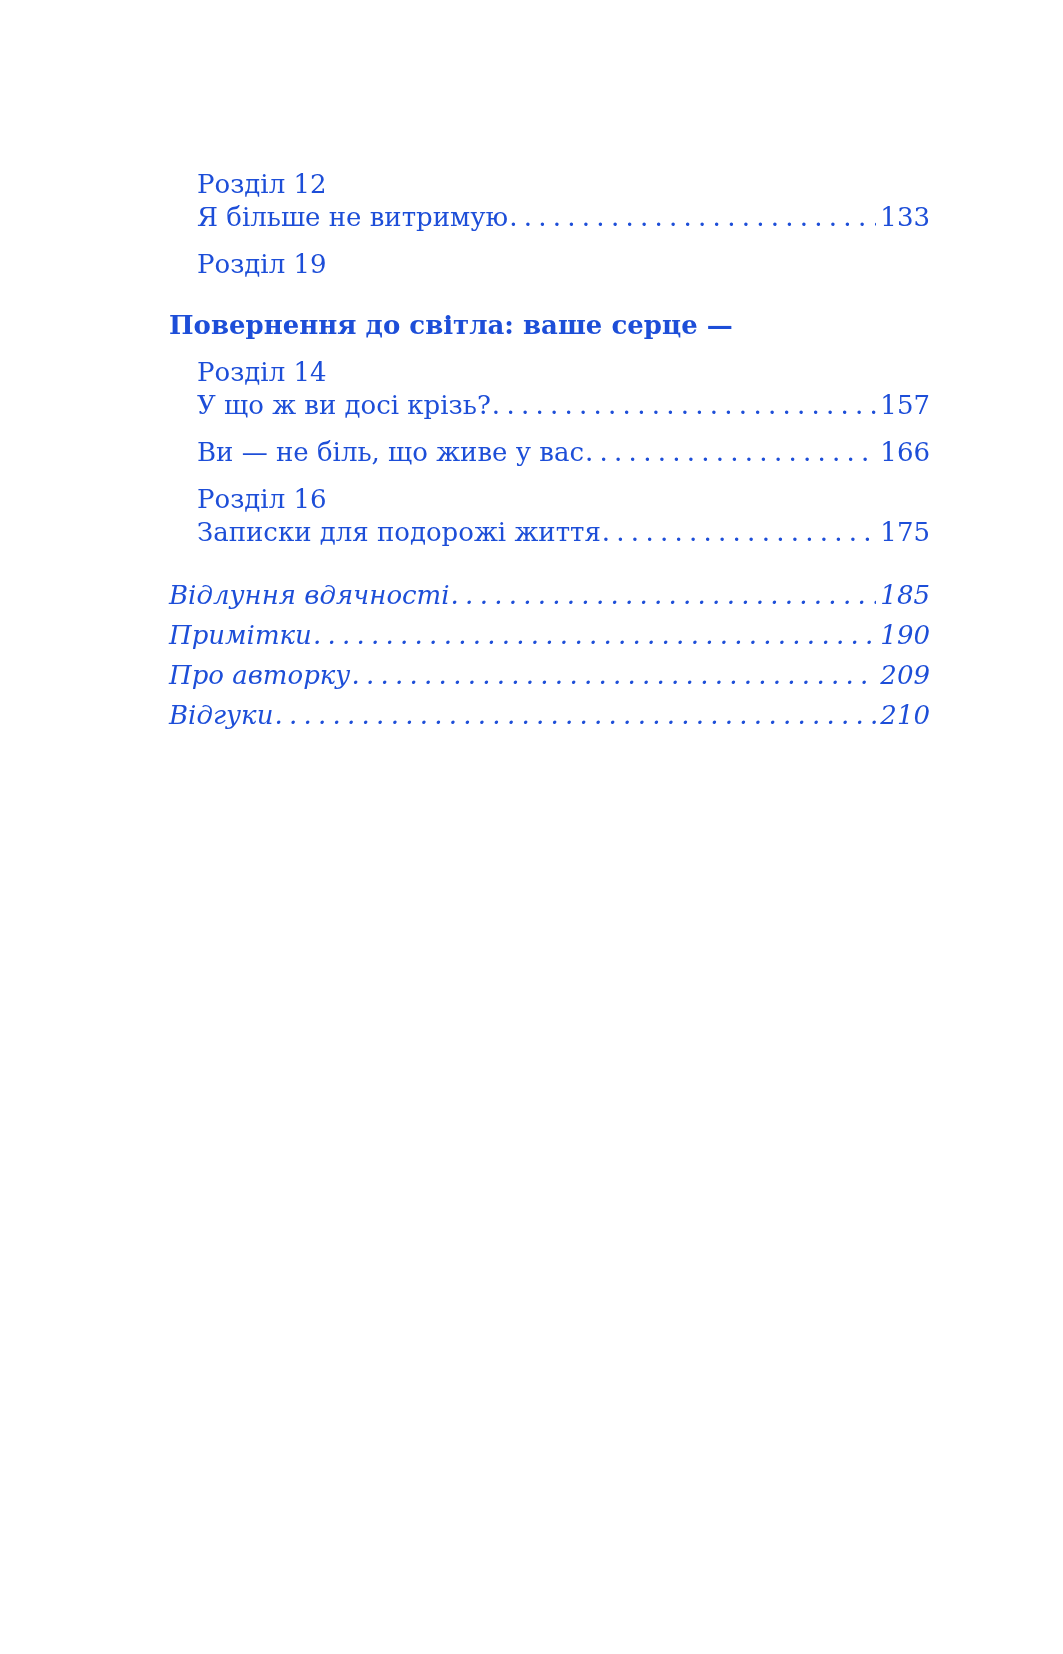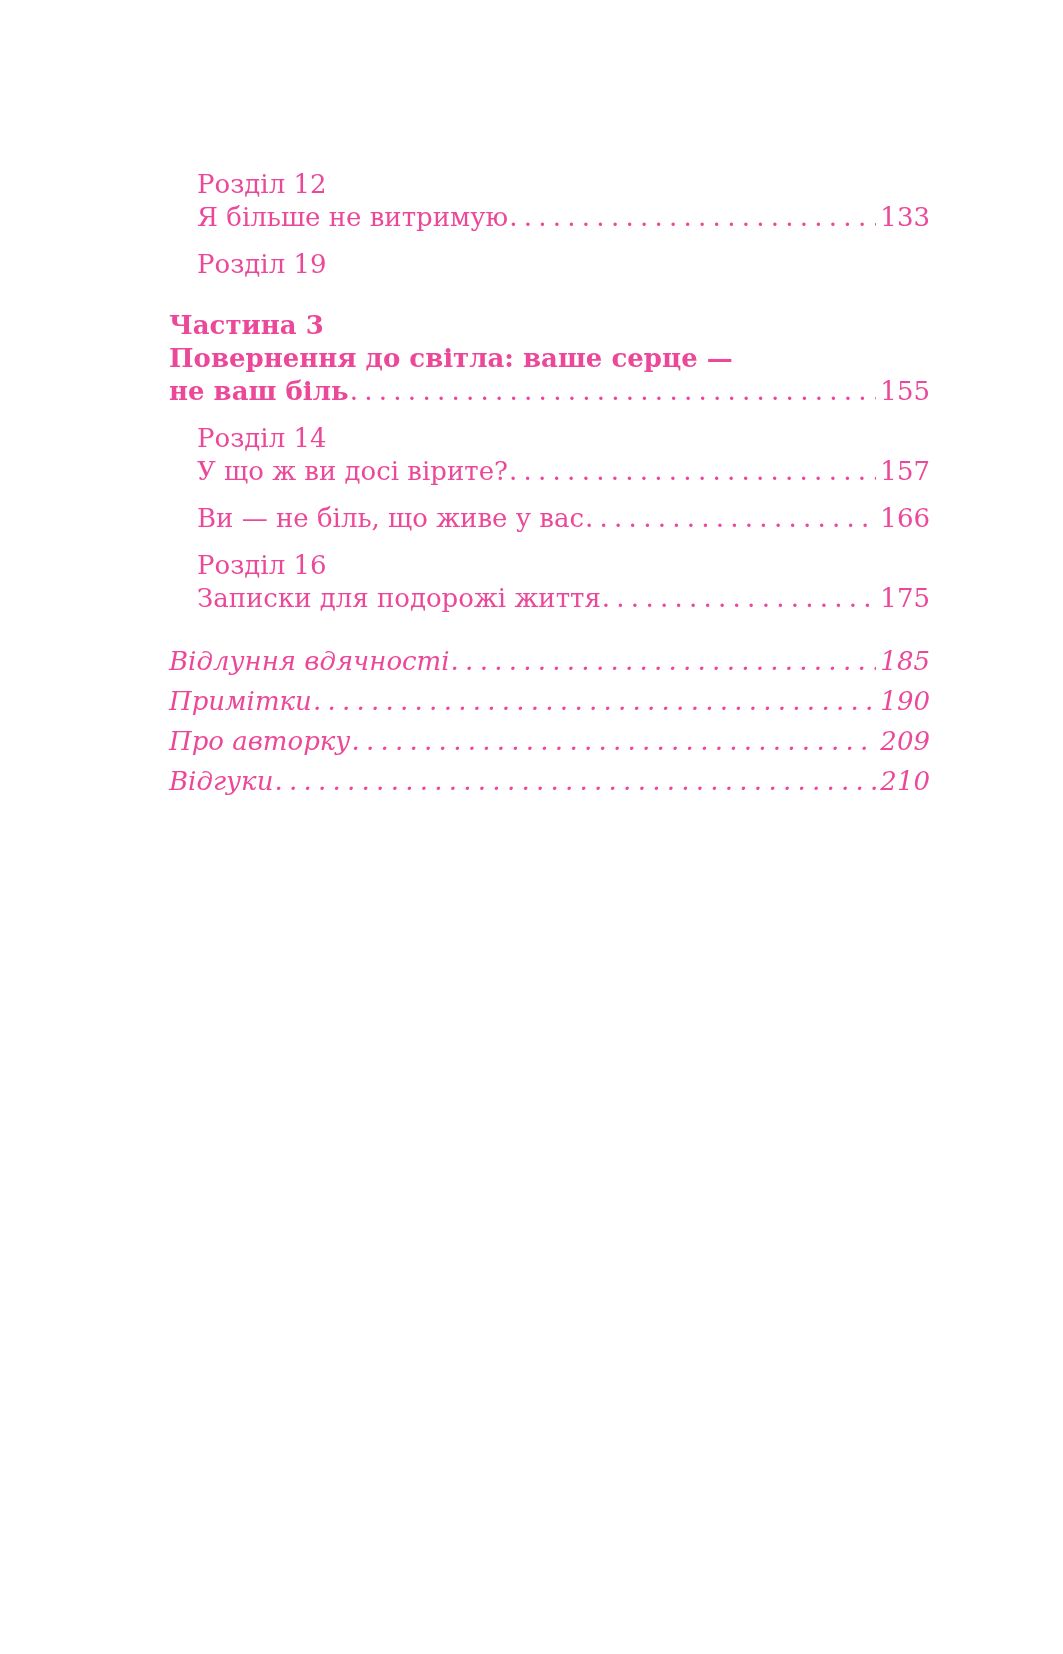--- a/index.html
+++ b/index.html
@@ -5,21 +5,21 @@
   html, body {
     margin: 0;
     padding: 0;
     background: #ffffff;
   }
   .book-page {
     position: relative;
     width: 1063px;
     height: 1654px;
     background: #ffffff;
-    color: #ec4899;
+    color: #1d4ed8;
     font-family: "DejaVu Serif", "Liberation Serif", serif;
     font-size: 26px;
     line-height: 33px;
     overflow: hidden;
   }
   .toc {
     position: absolute;
     left: 169px;
     top: 168px;
     width: 761px;
@@ -79,33 +79,27 @@
         <span class="leader"></span>
         <span class="page-num">133</span>
       </div>
     </div>
 
     <div class="entry chapter">
       <div class="label">Розділ 19</div>
     </div>
 
     <div class="entry part">
-      <div class="label">Частина 3</div>
       <div class="subtitle">Повернення до світла: ваше серце —</div>
-      <div class="row">
-        <span class="title">не ваш біль</span>
-        <span class="leader"></span>
-        <span class="page-num">155</span>
-      </div>
     </div>
 
     <div class="entry chapter">
       <div class="label">Розділ 14</div>
       <div class="row">
-        <span class="title">У що ж ви досі вірите?</span>
+        <span class="title">У що ж ви досі крізь?</span>
         <span class="leader"></span>
         <span class="page-num">157</span>
       </div>
     </div>
 
     <div class="entry chapter">
       <div class="row">
         <span class="title">Ви — не біль, що живе у вас</span>
         <span class="leader"></span>
         <span class="page-num">166</span>

